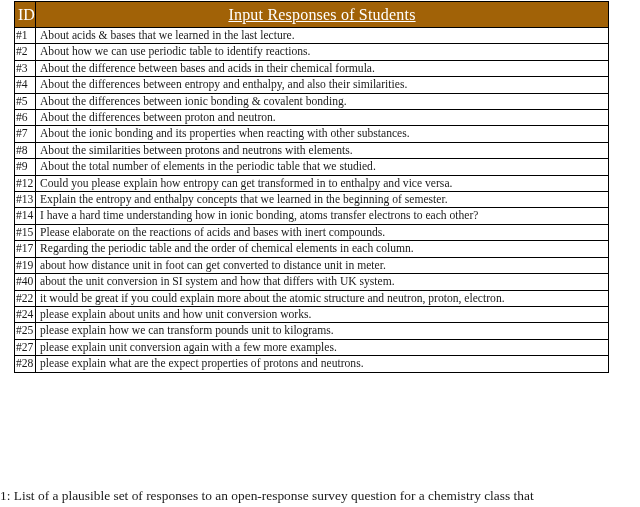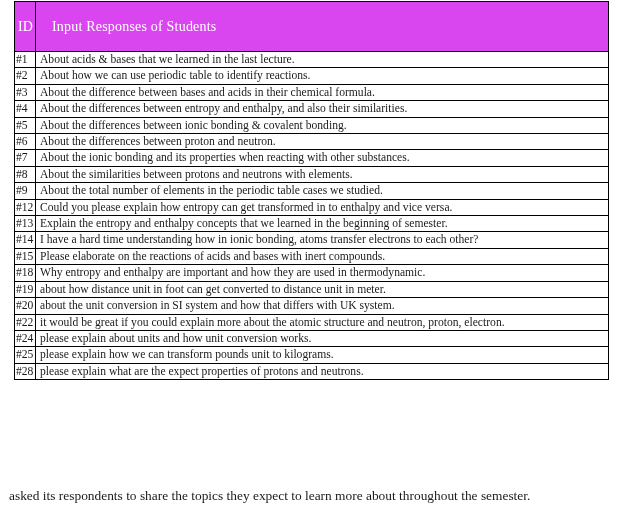--- a/index.html
+++ b/index.html
@@ -13,26 +13,26 @@
 
   table.responses {
     position: absolute; left: 14px; top: 1px; width: 595px;
     border-collapse: collapse; table-layout: fixed;
   }
   table.responses th, table.responses td {
     border: 1px solid #000;
     font-weight: normal;
   }
   thead th {
-    background: #d946ef; color: #fff;
-    height: 17px; font-size: 14px; line-height: 17px;
-    padding: 16px;
+    background: #a16207; color: #fff;
+    height: 17px; font-size: 16px; line-height: 17px;
+    padding: 4px;
   }
   th.id-h { width: 21px; text-align: left; padding-left: 3px; }
-  th.resp-h { text-align: left; letter-spacing: 0.2px; }
+  th.resp-h { text-align: center; letter-spacing: 0.2px; text-decoration: underline; }
   tbody td {
     height: 15.4px; line-height: 15.4px;
     font-size: 11.6px; color: #1a1a1a;
     white-space: nowrap; overflow: hidden;
     padding: 0;
   }
   td.id-cell { padding-left: 1px; }
   td.resp-cell { padding-left: 4px; }
 
   .caption {
@@ -82,66 +82,71 @@
         <tr>
           <td class="id-cell">#7</td>
           <td class="resp-cell">About the ionic bonding and its properties when reacting with other substances.</td>
         </tr>
         <tr>
           <td class="id-cell">#8</td>
           <td class="resp-cell">About the similarities between protons and neutrons with elements.</td>
         </tr>
         <tr>
           <td class="id-cell">#9</td>
-          <td class="resp-cell">About the total number of elements in the periodic table cases we studied.</td>
+          <td class="resp-cell">About the total number of elements in the periodic table that we studied.</td>
         </tr>
         <tr>
           <td class="id-cell">#12</td>
           <td class="resp-cell">Could you please explain how entropy can get transformed in to enthalpy and vice versa.</td>
         </tr>
         <tr>
           <td class="id-cell">#13</td>
           <td class="resp-cell">Explain the entropy and enthalpy concepts that we learned in the beginning of semester.</td>
         </tr>
         <tr>
           <td class="id-cell">#14</td>
           <td class="resp-cell">I have a hard time understanding how in ionic bonding, atoms transfer electrons to each other?</td>
         </tr>
         <tr>
           <td class="id-cell">#15</td>
           <td class="resp-cell">Please elaborate on the reactions of acids and bases with inert compounds.</td>
         </tr>
         <tr>
-          <td class="id-cell">#18</td>
-          <td class="resp-cell">Why entropy and enthalpy are important and how they are used in thermodynamic.</td>
+          <td class="id-cell">#17</td>
+          <td class="resp-cell">Regarding the periodic table and the order of chemical elements in each column.</td>
         </tr>
         <tr>
           <td class="id-cell">#19</td>
           <td class="resp-cell">about how distance unit in foot can get converted to distance unit in meter.</td>
         </tr>
         <tr>
-          <td class="id-cell">#20</td>
+          <td class="id-cell">#40</td>
           <td class="resp-cell">about the unit conversion in SI system and how that differs with UK system.</td>
         </tr>
         <tr>
           <td class="id-cell">#22</td>
           <td class="resp-cell">it would be great if you could explain more about the atomic structure and neutron, proton, electron.</td>
         </tr>
         <tr>
           <td class="id-cell">#24</td>
           <td class="resp-cell">please explain about units and how unit conversion works.</td>
         </tr>
         <tr>
           <td class="id-cell">#25</td>
           <td class="resp-cell">please explain how we can transform pounds unit to kilograms.</td>
         </tr>
         <tr>
+          <td class="id-cell">#27</td>
+          <td class="resp-cell">please explain unit conversion again with a few more examples.</td>
+        </tr>
+        <tr>
           <td class="id-cell">#28</td>
           <td class="resp-cell">please explain what are the expect properties of protons and neutrons.</td>
         </tr>
       </tbody>
   </table>
 
   <div class="caption">
+    <span class="cap-line1">1: List of a plausible set of responses to an open-response survey question for a chemistry class that</span>
     <span class="cap-line2">asked its respondents to share the topics they expect to learn more about throughout the semester.</span>
   </div>
 
 </div>
 
 </body></html>

